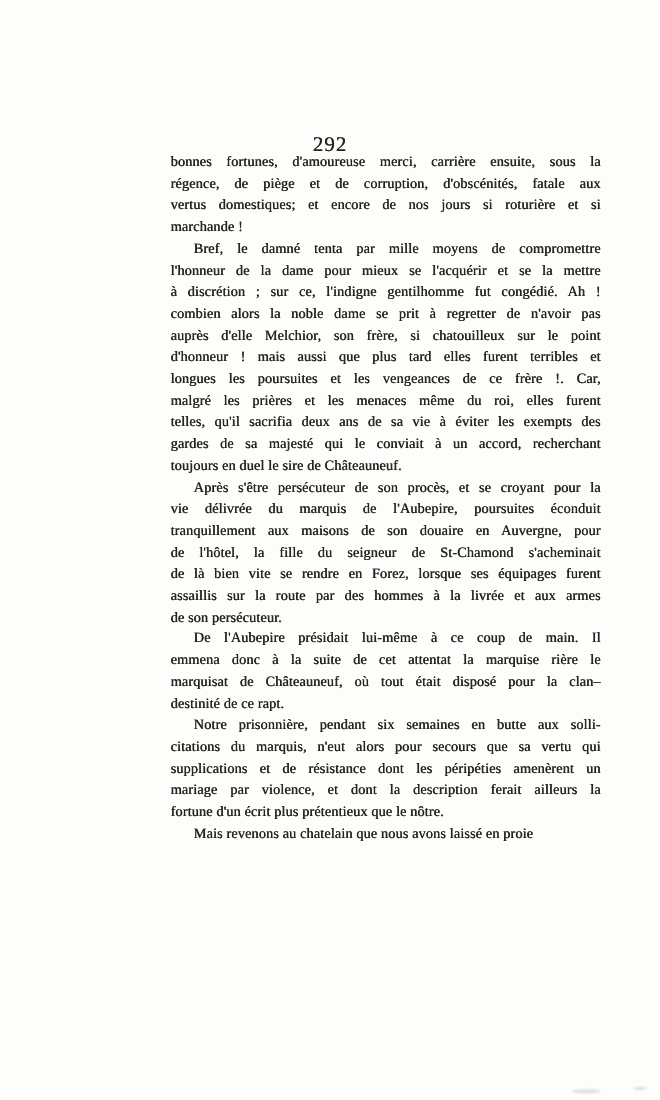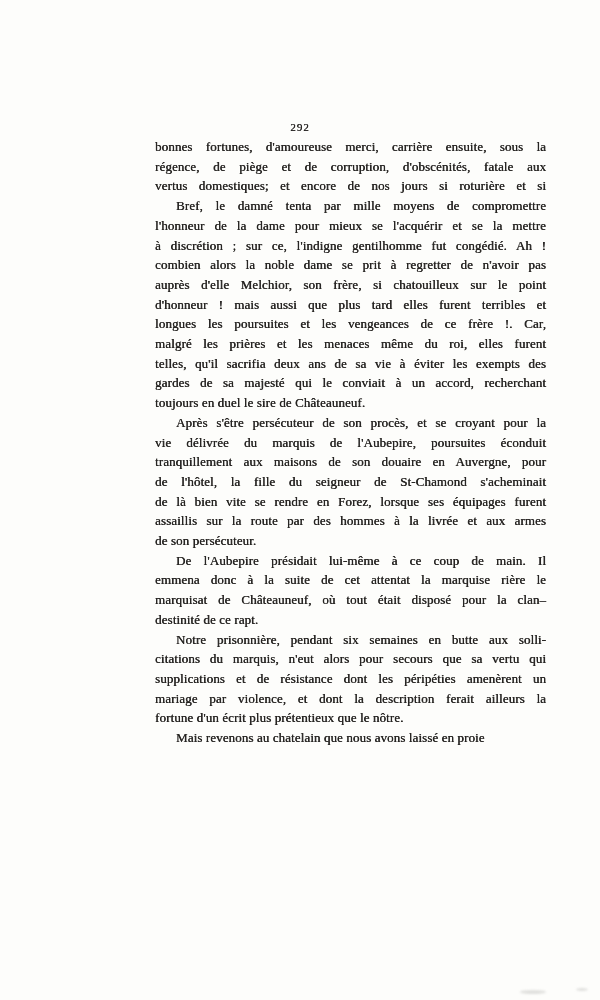--- a/index.html
+++ b/index.html
@@ -19,21 +19,21 @@
     background: var(--paper, #fdfdfb);
     font-family: "Liberation Serif", "DejaVu Serif", serif;
     color: var(--ink, #272523);
   }
   .page-number {
     position: absolute;
     top: 121px;
     left: 0;
     width: 600px;
     text-align: center;
-    font-size: 11px;
+    font-size: 19px;
     letter-spacing: 1px;
     text-shadow: 0.3px 0 0 currentColor;
   }
   .text-column {
     position: absolute;
     top: 137px;
     left: 155px;
     width: 391px;
   }
   .line {
@@ -64,20 +64,21 @@
 </head>
 <body>
 
 <div class="page">
   <div class="page-number">292</div>
   <div class="text-column" id="text-column">
       <div class="paragraph">
         <div class="line">bonnes fortunes, d'amoureuse merci, carrière ensuite, sous la</div>
         <div class="line">régence, de piège et de corruption, d'obscénités, fatale aux</div>
         <div class="line">vertus domestiques; et encore de nos jours si roturière et si</div>
+        <div class="line para-end">marchande !</div>
       </div>
       <div class="paragraph">
         <div class="line indent">Bref, le damné tenta par mille moyens de compromettre</div>
         <div class="line">l'honneur de la dame pour mieux se l'acquérir et se la mettre</div>
         <div class="line">à discrétion ; sur ce, l'indigne gentilhomme fut congédié. Ah !</div>
         <div class="line">combien alors la noble dame se prit à regretter de n'avoir pas</div>
         <div class="line">auprès d'elle Melchior, son frère, si chatouilleux sur le point</div>
         <div class="line">d'honneur ! mais aussi que plus tard elles furent terribles et</div>
         <div class="line">longues les poursuites et les vengeances de ce frère !. Car,</div>
         <div class="line">malgré les prières et les menaces même du roi, elles furent</div>

